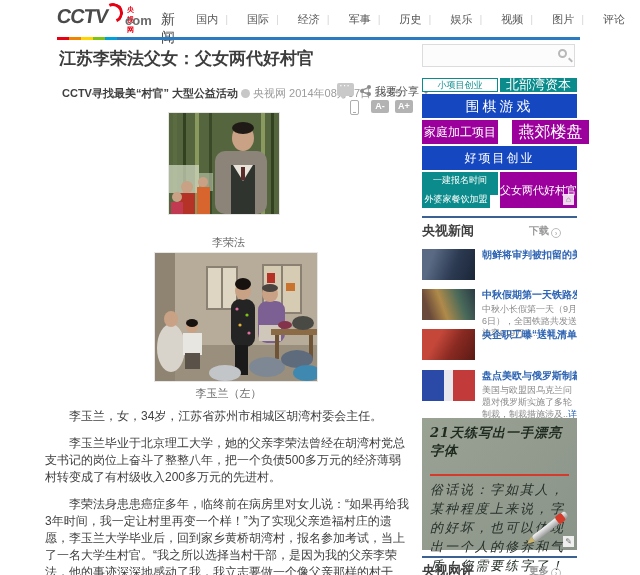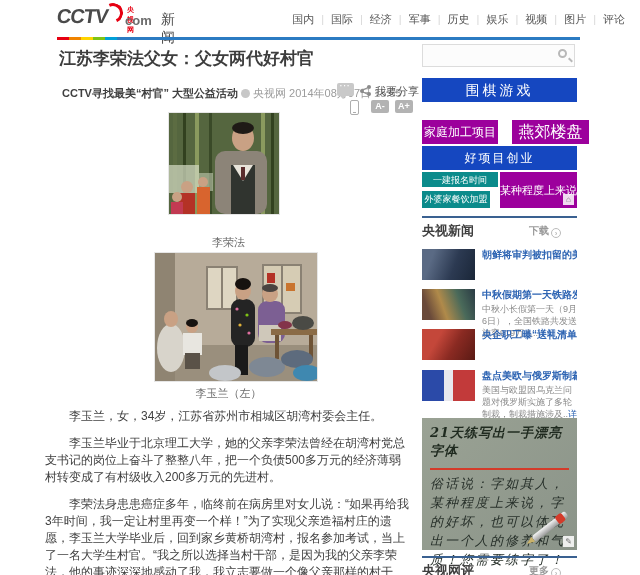--- a/index.html
+++ b/index.html
@@ -8,21 +8,21 @@
   .abs { position:absolute; }
 
   
   .logo { left:57px; top:5px; height:30px; }
   .logo-cctv { font-weight:bold; font-size:20px; color:#4a4a4a; letter-spacing:-1px; transform:skewX(-8deg); display:inline-block; }
   .logo-swoosh { position:absolute; left:46px; top:-2px; width:20px; height:20px; border:3px solid #e60012; border-left-color:transparent; border-bottom-color:transparent; border-radius:50%; transform:rotate(20deg); }
   .logo-net { position:absolute; left:70px; top:0; font-size:7px; color:#e60012; font-weight:bold; }
   .logo-com { position:absolute; left:68px; top:8px; font-size:13px; color:#6b6b6b; font-weight:bold; }
   .logo-sec { position:absolute; left:104px; top:6px; font-size:14px; color:#4a4a4a; }
   .topnav { right:8px; top:12px; font-size:11px; color:#555; white-space:nowrap; }
-  .topnav a { color:#555; text-decoration:none; padding:0 7px; cursor:pointer; }
+  .topnav a { color:#555; text-decoration:none; padding:0 7px; cursor:pointer;margin-left:12px; }
   .topnav .sep { color:#d8d8d8; }
   .stripe { left:57px; top:37px; width:523px; height:3px; font-size:0; }
   .stripe i { display:inline-block; height:3px; }
 
   
   .page-title { left:59px; top:47px; font-size:17px; font-weight:bold; color:#3d3d3d; }
   .searchbox { left:422px; top:44px; width:153px; height:23px; border:1px solid #dcdcdc; background:#fcfcfc; }
   .searchbox input { position:absolute; left:4px; top:2px; width:125px; height:17px; border:0; background:transparent; outline:none; font-size:11px; }
   .mag { position:absolute; right:7px; top:4px; width:9px; height:9px; border:2px solid #b8b8b8; border-radius:50%; }
   .mag::after { content:""; position:absolute; left:8px; top:8px; width:5px; height:2px; background:#b8b8b8; transform:rotate(45deg); }
@@ -70,21 +70,21 @@
 
   .news-item { left:422px; width:155px; height:36px; cursor:pointer; }
   .thumb { position:absolute; left:0; top:1px; width:53px; height:31px; }
   .ni-text { position:absolute; left:60px; top:0; width:95px; }
   .ni-title { font-size:10px; font-weight:bold; color:#2d64b3; white-space:nowrap; overflow:hidden; }
   .ni-desc { font-size:9px; color:#8a8a8a; line-height:12px; margin-top:1px; }
   .ni-more { color:#2d64b3; }
 
   
   .chalk { left:422px; top:418px; width:155px; height:132px; background:linear-gradient(135deg,#9aa294,#8b9489); padding:6px 8px; cursor:pointer; }
-  .chalk-title { font-family:"DejaVu Serif",serif; font-style:italic; font-size:13px; font-weight:bold; color:#1f2a1f; letter-spacing:1px; border-bottom:2px solid #d43b2a; padding-bottom:8px; }
+  .chalk-title { font-family:"DejaVu Serif",serif; font-style:italic; font-size:13px; font-weight:bold; color:#1f2a1f; letter-spacing:1px; border-bottom:2px solid #d43b2a; padding-bottom:14px; }
   .chalk-body { font-family:"DejaVu Serif",serif; font-style:italic; font-size:13px; color:#27302a; letter-spacing:2px; line-height:19px; margin-top:4px; }
   .pen { position:absolute; right:6px; bottom:20px; width:42px; height:7px; background:linear-gradient(#f4f4f4,#9a9a9a); transform:rotate(-38deg); border-radius:3px; }
   .pen::before { content:""; position:absolute; left:-8px; top:0; border-top:3.5px solid transparent; border-bottom:3.5px solid transparent; border-right:8px solid #c9b26a; }
   .pen::after { content:""; position:absolute; right:4px; top:-1px; width:8px; height:9px; background:#d43b2a; border-radius:2px; }
   .ad-badge { position:absolute; right:3px; bottom:3px; width:11px; height:11px; background:rgba(255,255,255,.85); color:#777; font-size:8px; line-height:11px; text-align:center; }
 </style>
 </head>
 <body>
 
 <div class="abs logo">
@@ -193,28 +193,28 @@
 
 <div class="abs body-text">
   <p>李玉兰，女，34岁，江苏省苏州市相城区胡湾村委会主任。</p>
   <p>李玉兰毕业于北京理工大学，她的父亲李荣法曾经在胡湾村党总支书记的岗位上奋斗了整整八年，把一个负债500多万元的经济薄弱村转变成了有村级收入200多万元的先进村。</p>
   <p>李荣法身患患癌症多年，临终前在病房里对女儿说：“如果再给我3年时间，我一定让村里再变一个样！”为了实现父亲造福村庄的遗愿，李玉兰大学毕业后，回到家乡黄桥胡湾村，报名参加考试，当上了一名大学生村官。“我之所以选择当村干部，是因为我的父亲李荣法，他的事迹深深地感动了我，我立志要做一个像父亲那样的村干部！”</p>
 </div>
 
 <div class="abs ads">
   <div class="tile tab-active" style="left:0;top:0;width:76px;height:14px;font-size:9px;line-height:12px;">小项目创业</div>
   <div class="tile teal" style="left:78px;top:0;width:77px;height:14px;font-size:13px;line-height:14px;">北部湾资本运作</div>
-  <div class="tile blue" style="left:0;top:0;width:155px;height:24px;font-size:14px;line-height:24px;letter-spacing:3px;">围棋游戏</div>
+  <div class="tile blue" style="left:0;top:16px;width:155px;height:24px;font-size:14px;line-height:24px;letter-spacing:3px;">围棋游戏</div>
   <div class="tile mag-t" style="left:0;top:42px;width:76px;height:24px;font-size:12px;line-height:24px;">家庭加工项目</div>
   <div class="tile mag-t" style="left:90px;top:42px;width:77px;height:24px;font-size:16px;line-height:24px;">燕郊楼盘大跳水</div>
   <div class="tile blue" style="left:0;top:68px;width:155px;height:24px;font-size:12px;line-height:24px;letter-spacing:2px;">好项目创业</div>
-  <div class="tile teal" style="left:0;top:94px;width:76px;height:15px;font-size:9px;line-height:17px;">一建报名时间</div>
+  <div class="tile teal" style="left:0;top:94px;width:76px;height:23px;font-size:9px;line-height:17px;">一建报名时间</div>
   <div class="tile teal" style="left:0;top:113px;width:68px;height:17px;font-size:9px;line-height:17px;">外婆家餐饮加盟</div>
   <div class="tile mag-t" style="left:78px;top:94px;width:77px;height:36px;font-size:11px;line-height:36px;">
-    <span>某种程度上来说</span>
+    <span>父女两代好村官</span>
     <span class="ad-badge">⌂</span>
   </div>
 </div>
 
 <div class="abs sb-divider" style="top:216px;"></div>
 <div class="abs sb-head" style="top:222px;">
   <span>央视新闻</span>
   <span class="sb-action"><span>下载</span><span class="circ-ic">›</span></span>
 </div>
 

